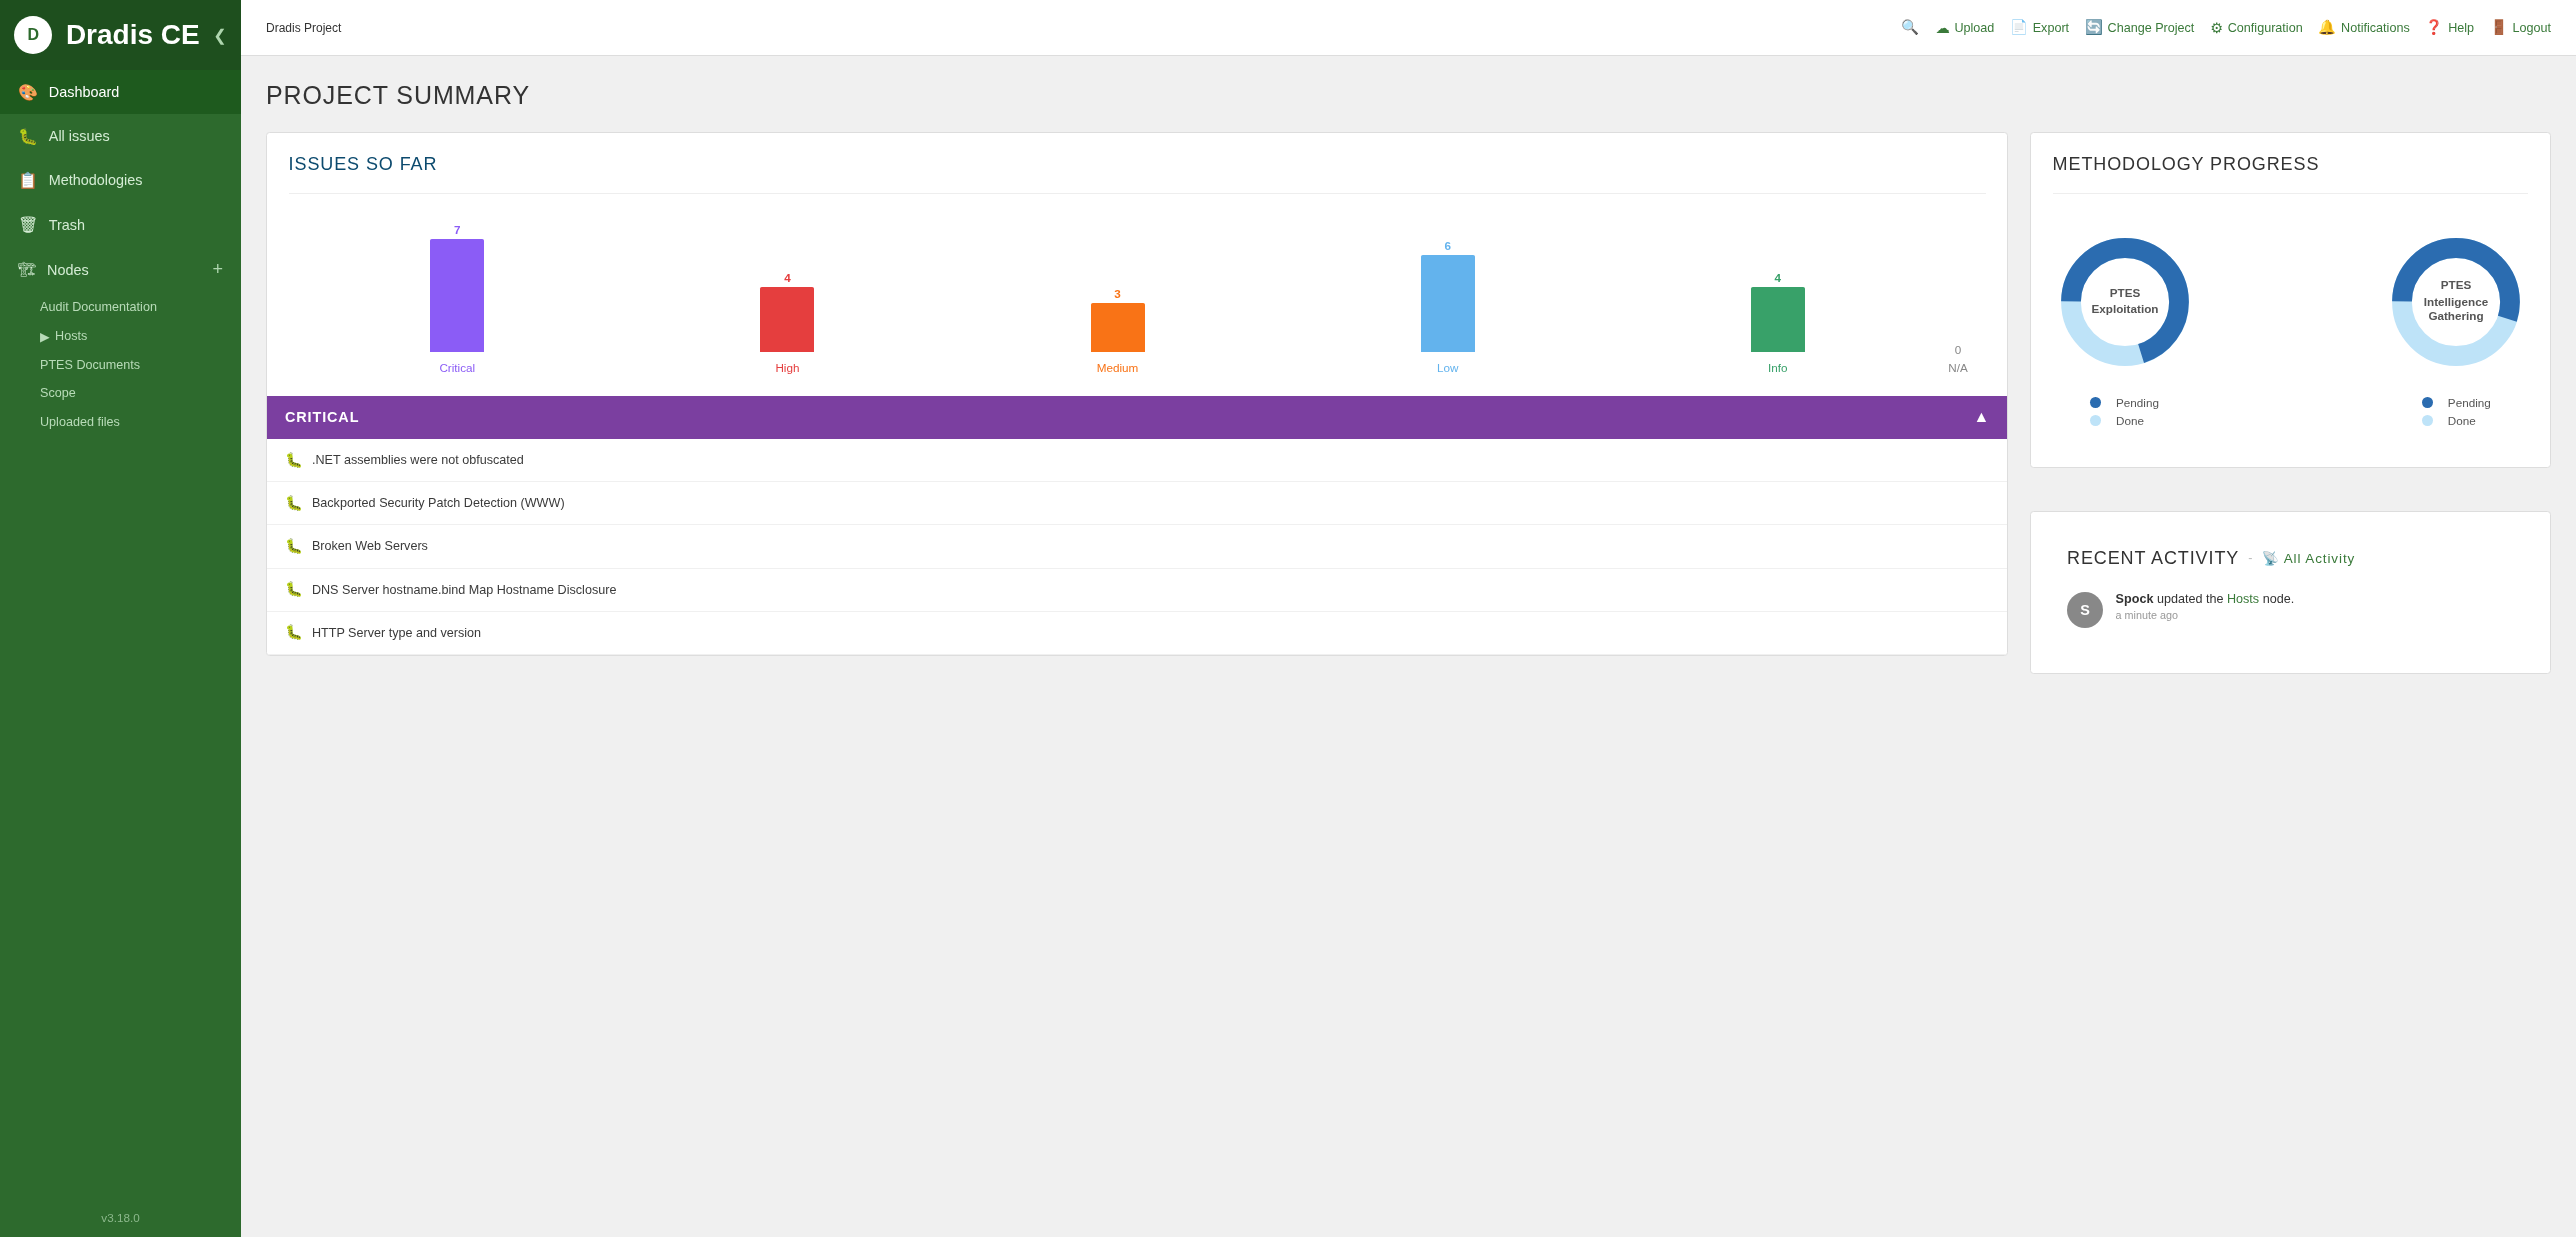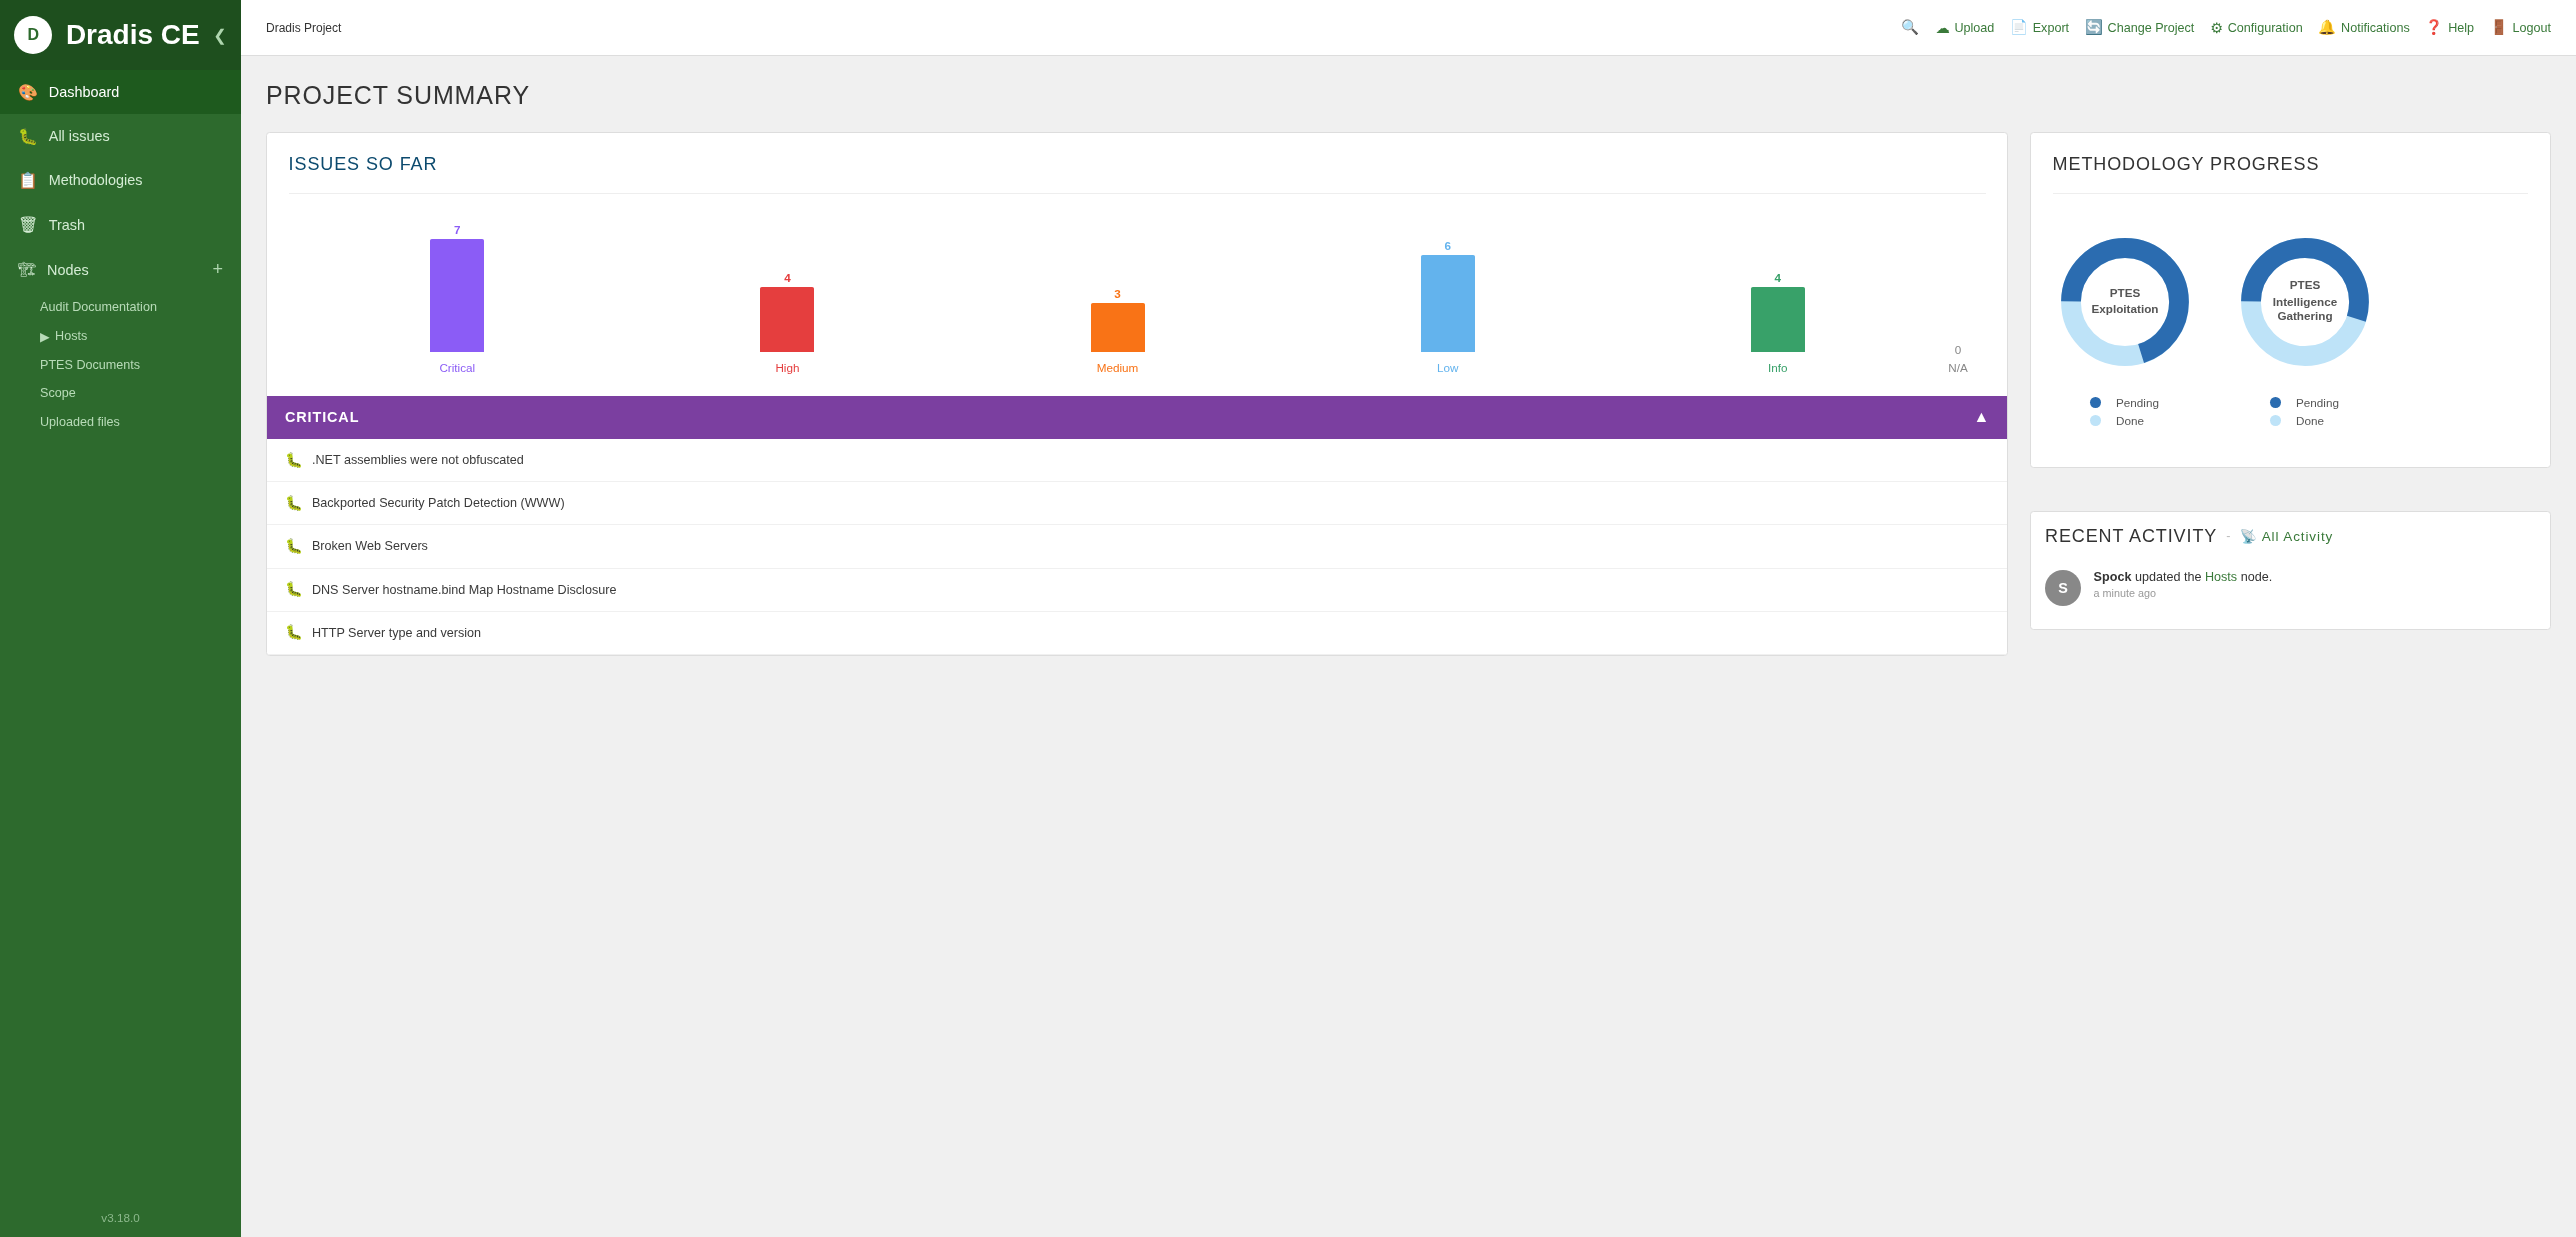--- a/index.html
+++ b/index.html
@@ -129,30 +129,30 @@
       display: flex; align-items: center; gap: 9px;
       padding: 12.6px 18px;
       border-bottom: 0.9px solid #f0f0f0;
       cursor: pointer; color: #3a3a3a; font-size: 12.6px;
     }
     .issue-bug-icon { color: #7b3fa0; font-size: 14.4px; }
 
     
     #methodology-heading { font-size: 18px; font-weight: 300; letter-spacing: 0.9px; color: #333; margin-bottom: 18px; }
 
-    #donut-row { display: flex; gap: 36px; justify-content: flex-start; padding: 18px 0; }
+    #donut-row { display: flex; gap: 36px; justify-content: space-between; padding: 18px 0; }
     .donut-container { display: flex; flex-direction: column; align-items: center; gap: 14.4px; }
     .donut-svg { width: 144px; height: 144px; }
 
     .legend { display: flex; flex-direction: column; gap: 5.4px; margin-top: 7.2px; }
     .legend-item { display: flex; align-items: center; gap: 15px; font-size: 11.7px; color: #555; }
     .legend-dot { width: 10.8px; height: 10.8px; border-radius: 50%; }
 
     
-    #activity-card { margin-top: 21.6px; background: #fff; border: 0.9px solid #ddd; border-radius: 3.6px; padding: 14px; }
+    #activity-card { margin-top: 21.6px; background: #fff; border: 0.9px solid #ddd; border-radius: 3.6px; padding: 36px; }
     #activity-heading { font-size: 18px; font-weight: 300; letter-spacing: 0.9px; color: #333; margin-bottom: 14.4px; display: flex; align-items: center; gap: 9px; }
     #activity-link { color: #3a7a3a; font-size: 13.5px; text-decoration: none; display: flex; align-items: center; gap: 3.6px; }
 
     .activity-item { display: flex; align-items: flex-start; gap: 12.6px; padding: 9px 0; }
     .activity-avatar {
       width: 36px; height: 36px; border-radius: 50%;
       background: #bbb; display: flex; align-items: center; justify-content: center;
       color: #fff; font-size: 14.4px; font-weight: 600; flex-shrink: 0;
     }
     .activity-text { font-size: 12.6px; color: #333; }

